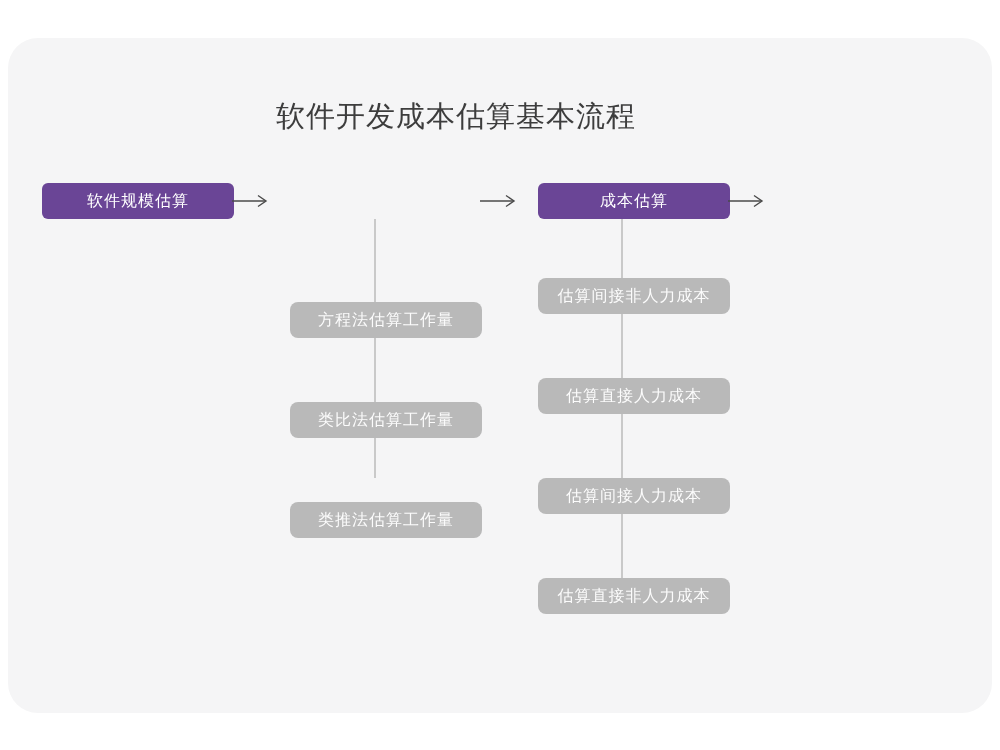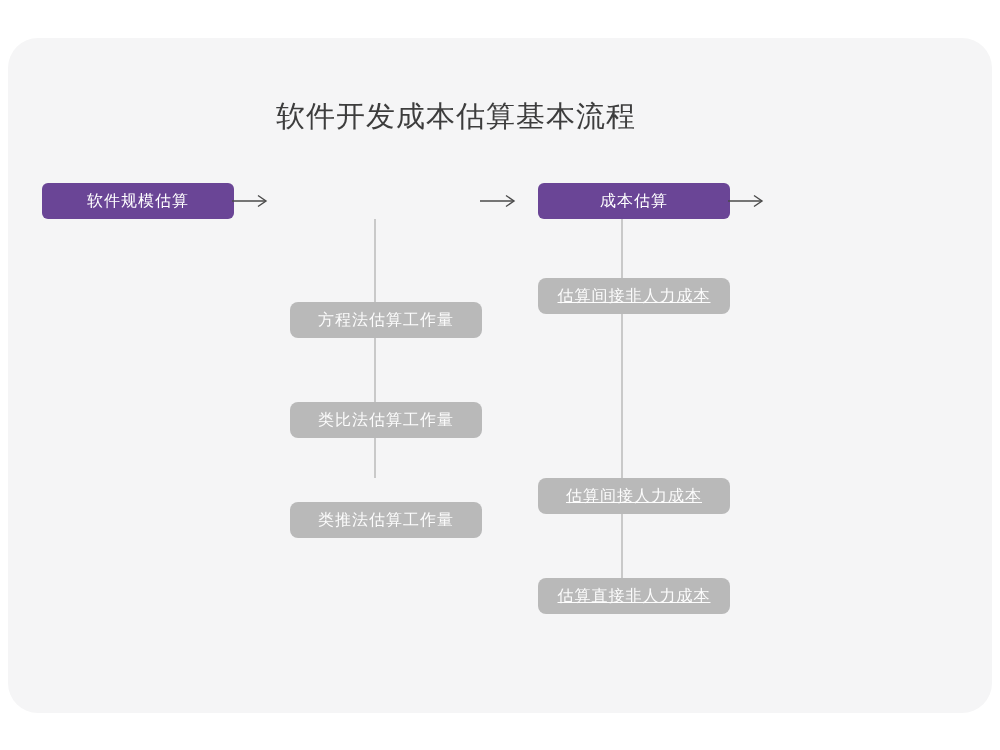--- a/index.html
+++ b/index.html
@@ -65,21 +65,21 @@
   }
   .vline-work { left: 374px; top: 219px; height: 259px; }
   .vline-cost { left: 621px; top: 219px; height: 359px; }
   .arrow {
     position: absolute;
     top: 194px;
     width: 38px;
     height: 14px;
   }
   .col-work { left: 290px; margin-top: 24px; }
-  .col-cost { left: 538px; text-decoration: underline; }
+  .col-cost { left: 538px; }
 </style>
 </head>
 <body>
 
 <div class="page">
   <div class="panel"></div>
 
   <h1 class="title">软件开发成本估算基本流程</h1>
 
   <div class="vline vline-work"></div>
@@ -104,15 +104,16 @@
     <line x1="1" y1="7" x2="34" y2="7" stroke="#4a4a4a" stroke-width="1.4"></line>
     <polyline points="27,1.5 35,7 27,12.5" fill="none" stroke="#4a4a4a" stroke-width="1.4"></polyline>
   </svg>
 
 
   <div class="node sub col-work" style="top:278px">方程法估算工作量</div>
   <div class="node sub col-work" style="top:378px">类比法估算工作量</div>
   <div class="node sub col-work" style="top:478px">类推法估算工作量</div>
 
   <div class="node sub col-cost" style="top:278px">估算间接非人力成本</div>
+  <div class="node sub col-cost" style="top:378px">估算直接人力成本</div>
   <div class="node sub col-cost" style="top:478px">估算间接人力成本</div>
   <div class="node sub col-cost" style="top:578px">估算直接非人力成本</div>
 </div>
 
 </body></html>

